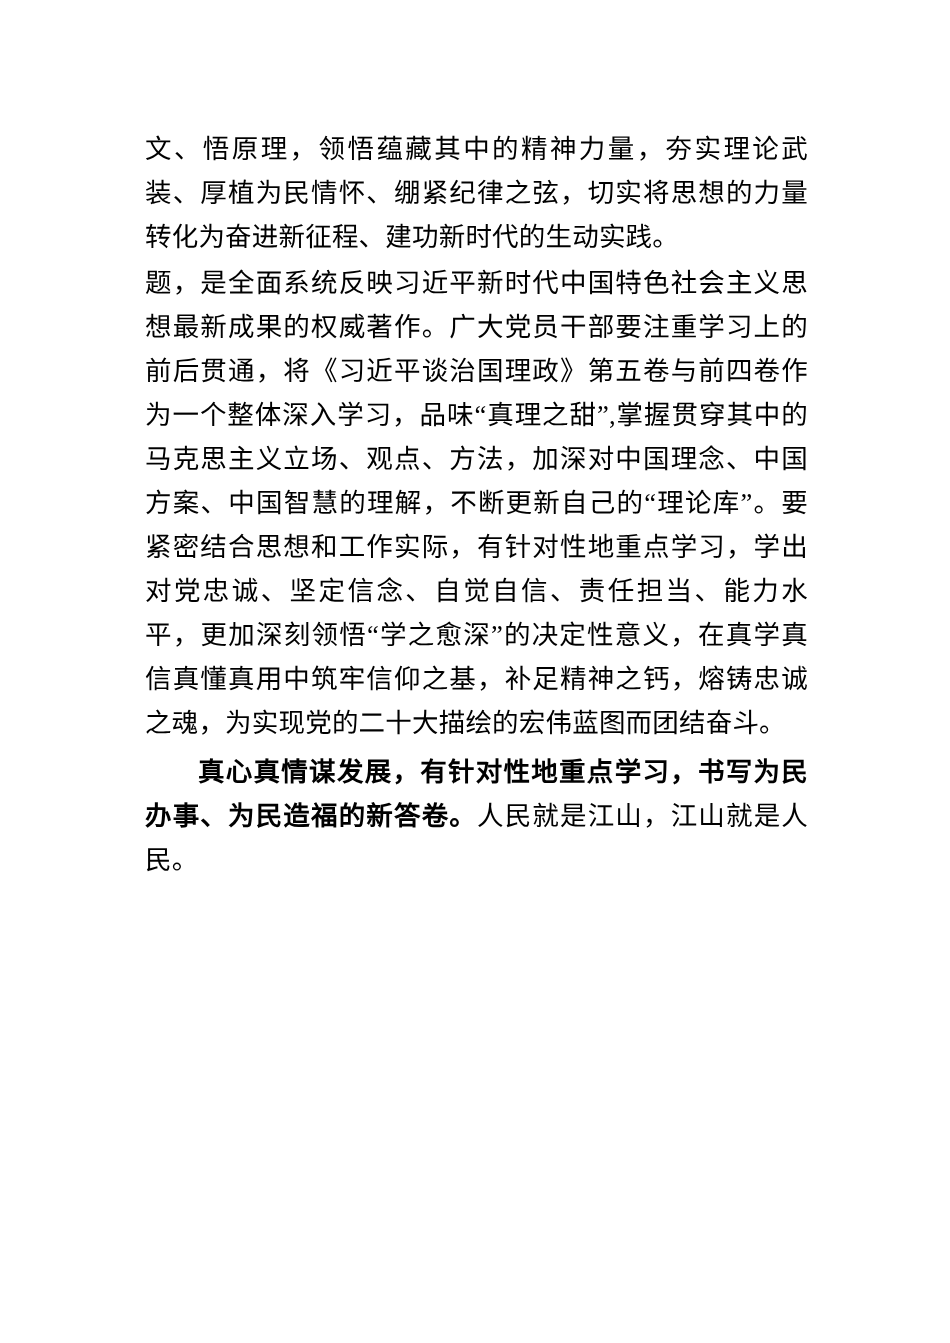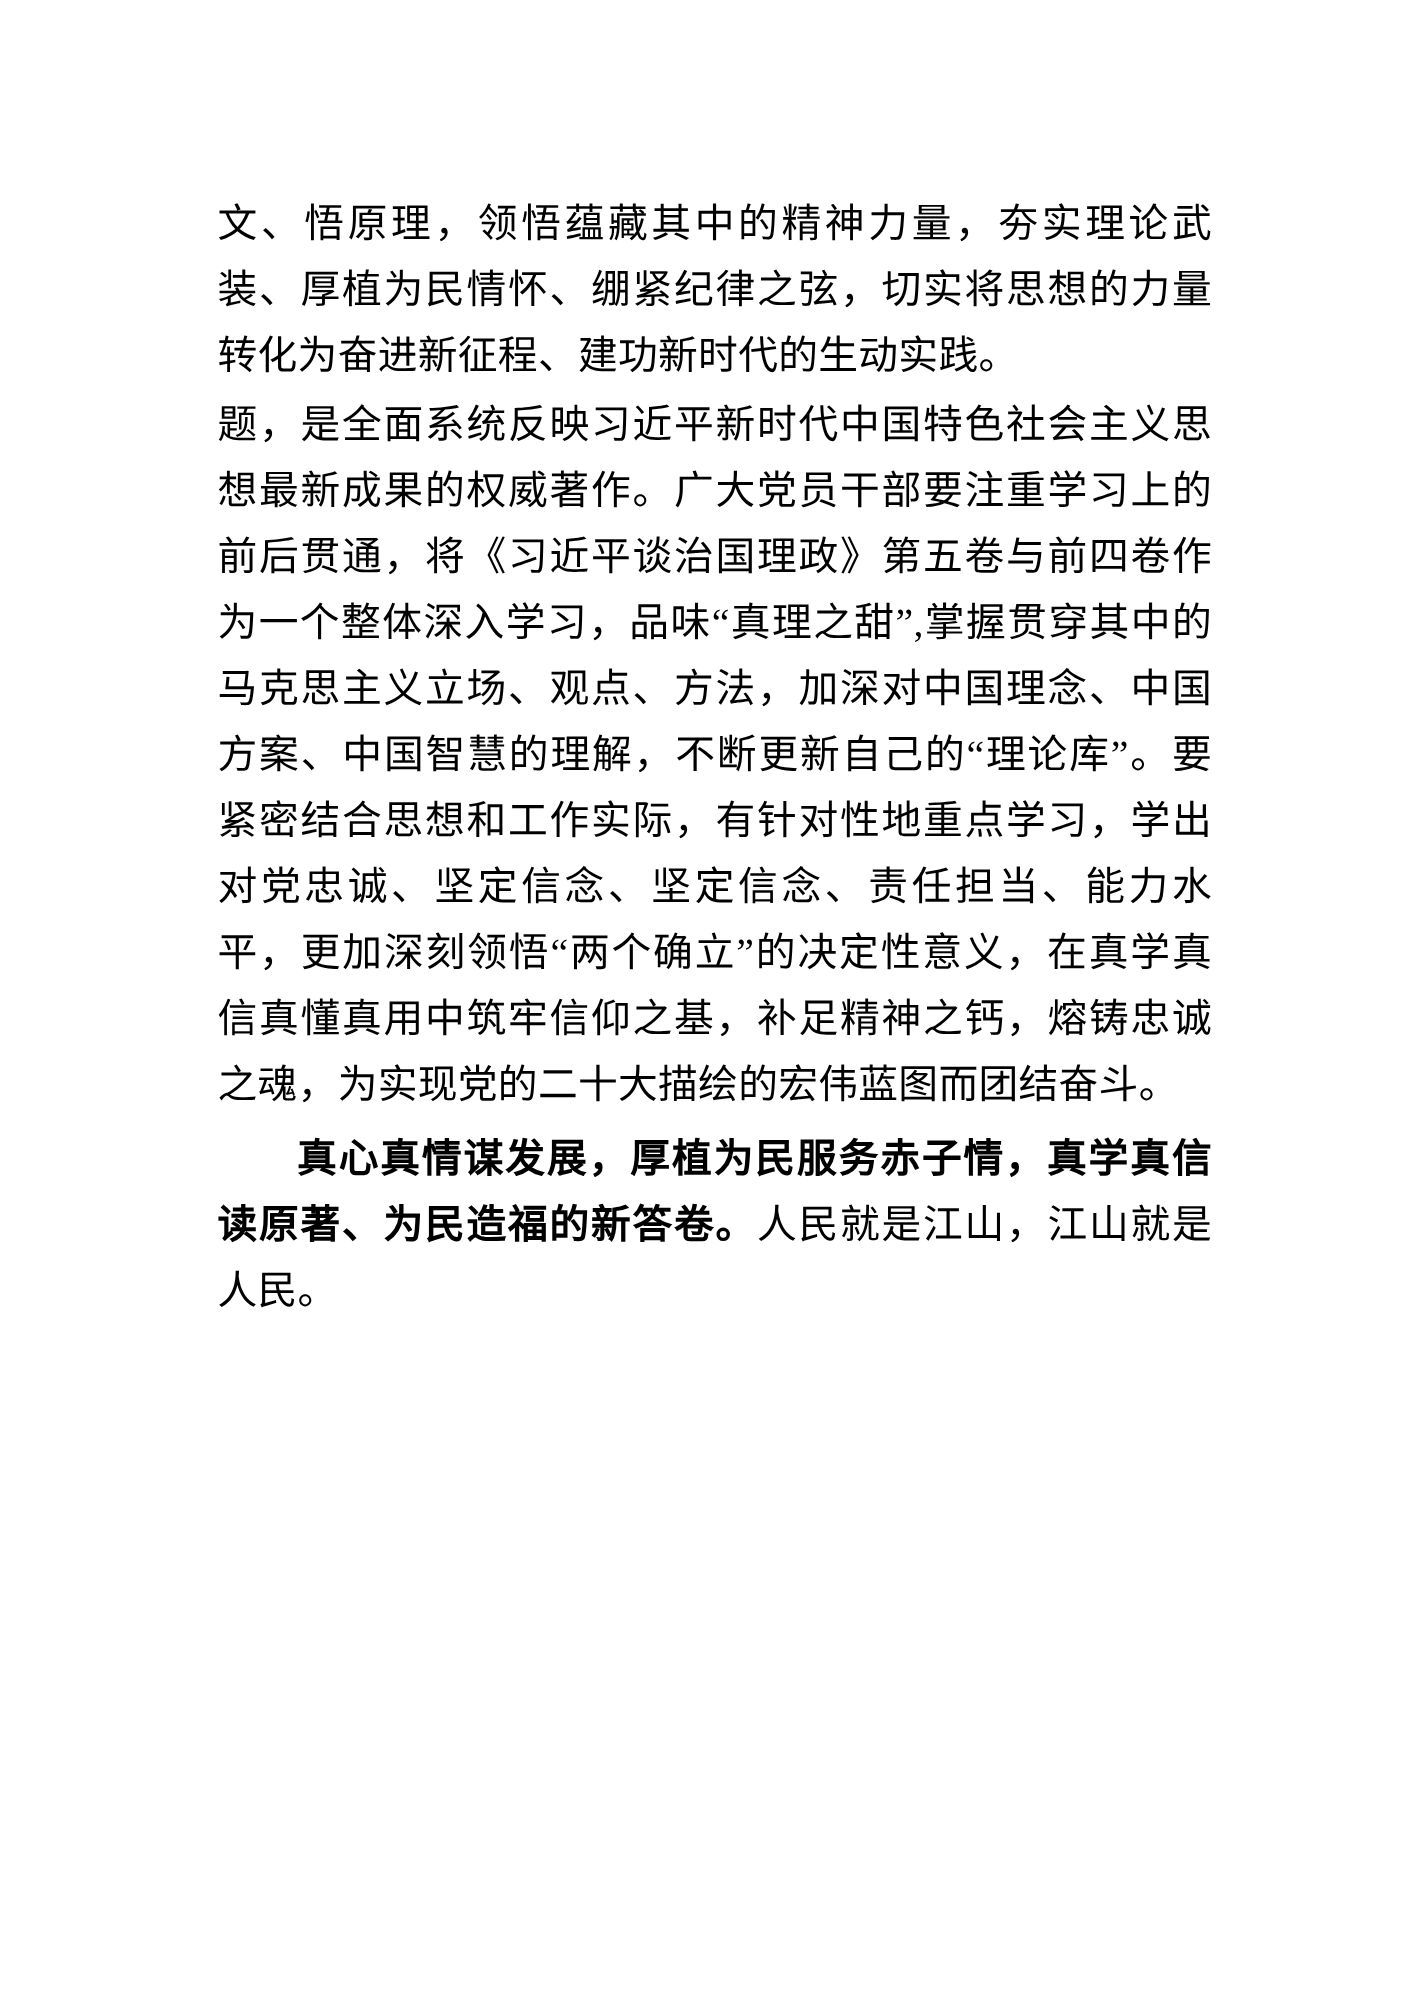--- a/index.html
+++ b/index.html
@@ -48,17 +48,17 @@
   }
 </style>
 </head>
 <body>
 
 <div class="page">
 
   <p class="para"><span class="body-text">文、悟原理，领悟蕴藏其中的精神力量，夯实理论武装、厚植为民情怀、绷紧纪律之弦，切实将思想的力量转化为奋进新征程、建功新时代的生动实践。</span></p>
 
 
-  <p class="para small-space-before"><span class="body-text">题，是全面系统反映习近平新时代中国特色社会主义思想最新成果的权威著作。广大党员干部要注重学习上的前后贯通，将《习近平谈治国理政》第五卷与前四卷作为一个整体深入学习，品味“真理之甜”,掌握贯穿其中的马克思主义立场、观点、方法，加深对中国理念、中国方案、中国智慧的理解，不断更新自己的“理论库”。要紧密结合思想和工作实际，有针对性地重点学习，学出对党忠诚、坚定信念、坚定信念、责任担当、能力水平，更加深刻领悟“两个确立”的决定性意义，在真学真信真懂真用中筑牢信仰之基，补足精神之钙，熔铸忠诚之魂，为实现党的二十大描绘的宏伟蓝图而团结奋斗。</span></p>
+  <p class="para small-space-before"><span class="body-text">题，是全面系统反映习近平新时代中国特色社会主义思想最新成果的权威著作。广大党员干部要注重学习上的前后贯通，将《习近平谈治国理政》第五卷与前四卷作为一个整体深入学习，品味“真理之甜”,掌握贯穿其中的马克思主义立场、观点、方法，加深对中国理念、中国方案、中国智慧的理解，不断更新自己的“理论库”。要紧密结合思想和工作实际，有针对性地重点学习，学出对党忠诚、坚定信念、自觉自信、责任担当、能力水平，更加深刻领悟“学之愈深”的决定性意义，在真学真信真懂真用中筑牢信仰之基，补足精神之钙，熔铸忠诚之魂，为实现党的二十大描绘的宏伟蓝图而团结奋斗。</span></p>
 
-  <p class="para indent space-before"><strong class="bold-lead">真心真情谋发展，厚植为民服务赤子情，真学真信读原著、为民造福的新答卷。</strong><span class="body-text">人民就是江山，江山就是人民。</span></p>
+  <p class="para indent space-before"><strong class="bold-lead">真心真情谋发展，有针对性地重点学习，书写为民办事、为民造福的新答卷。</strong><span class="body-text">人民就是江山，江山就是人民。</span></p>
 
 </div>
 
 </body></html>

